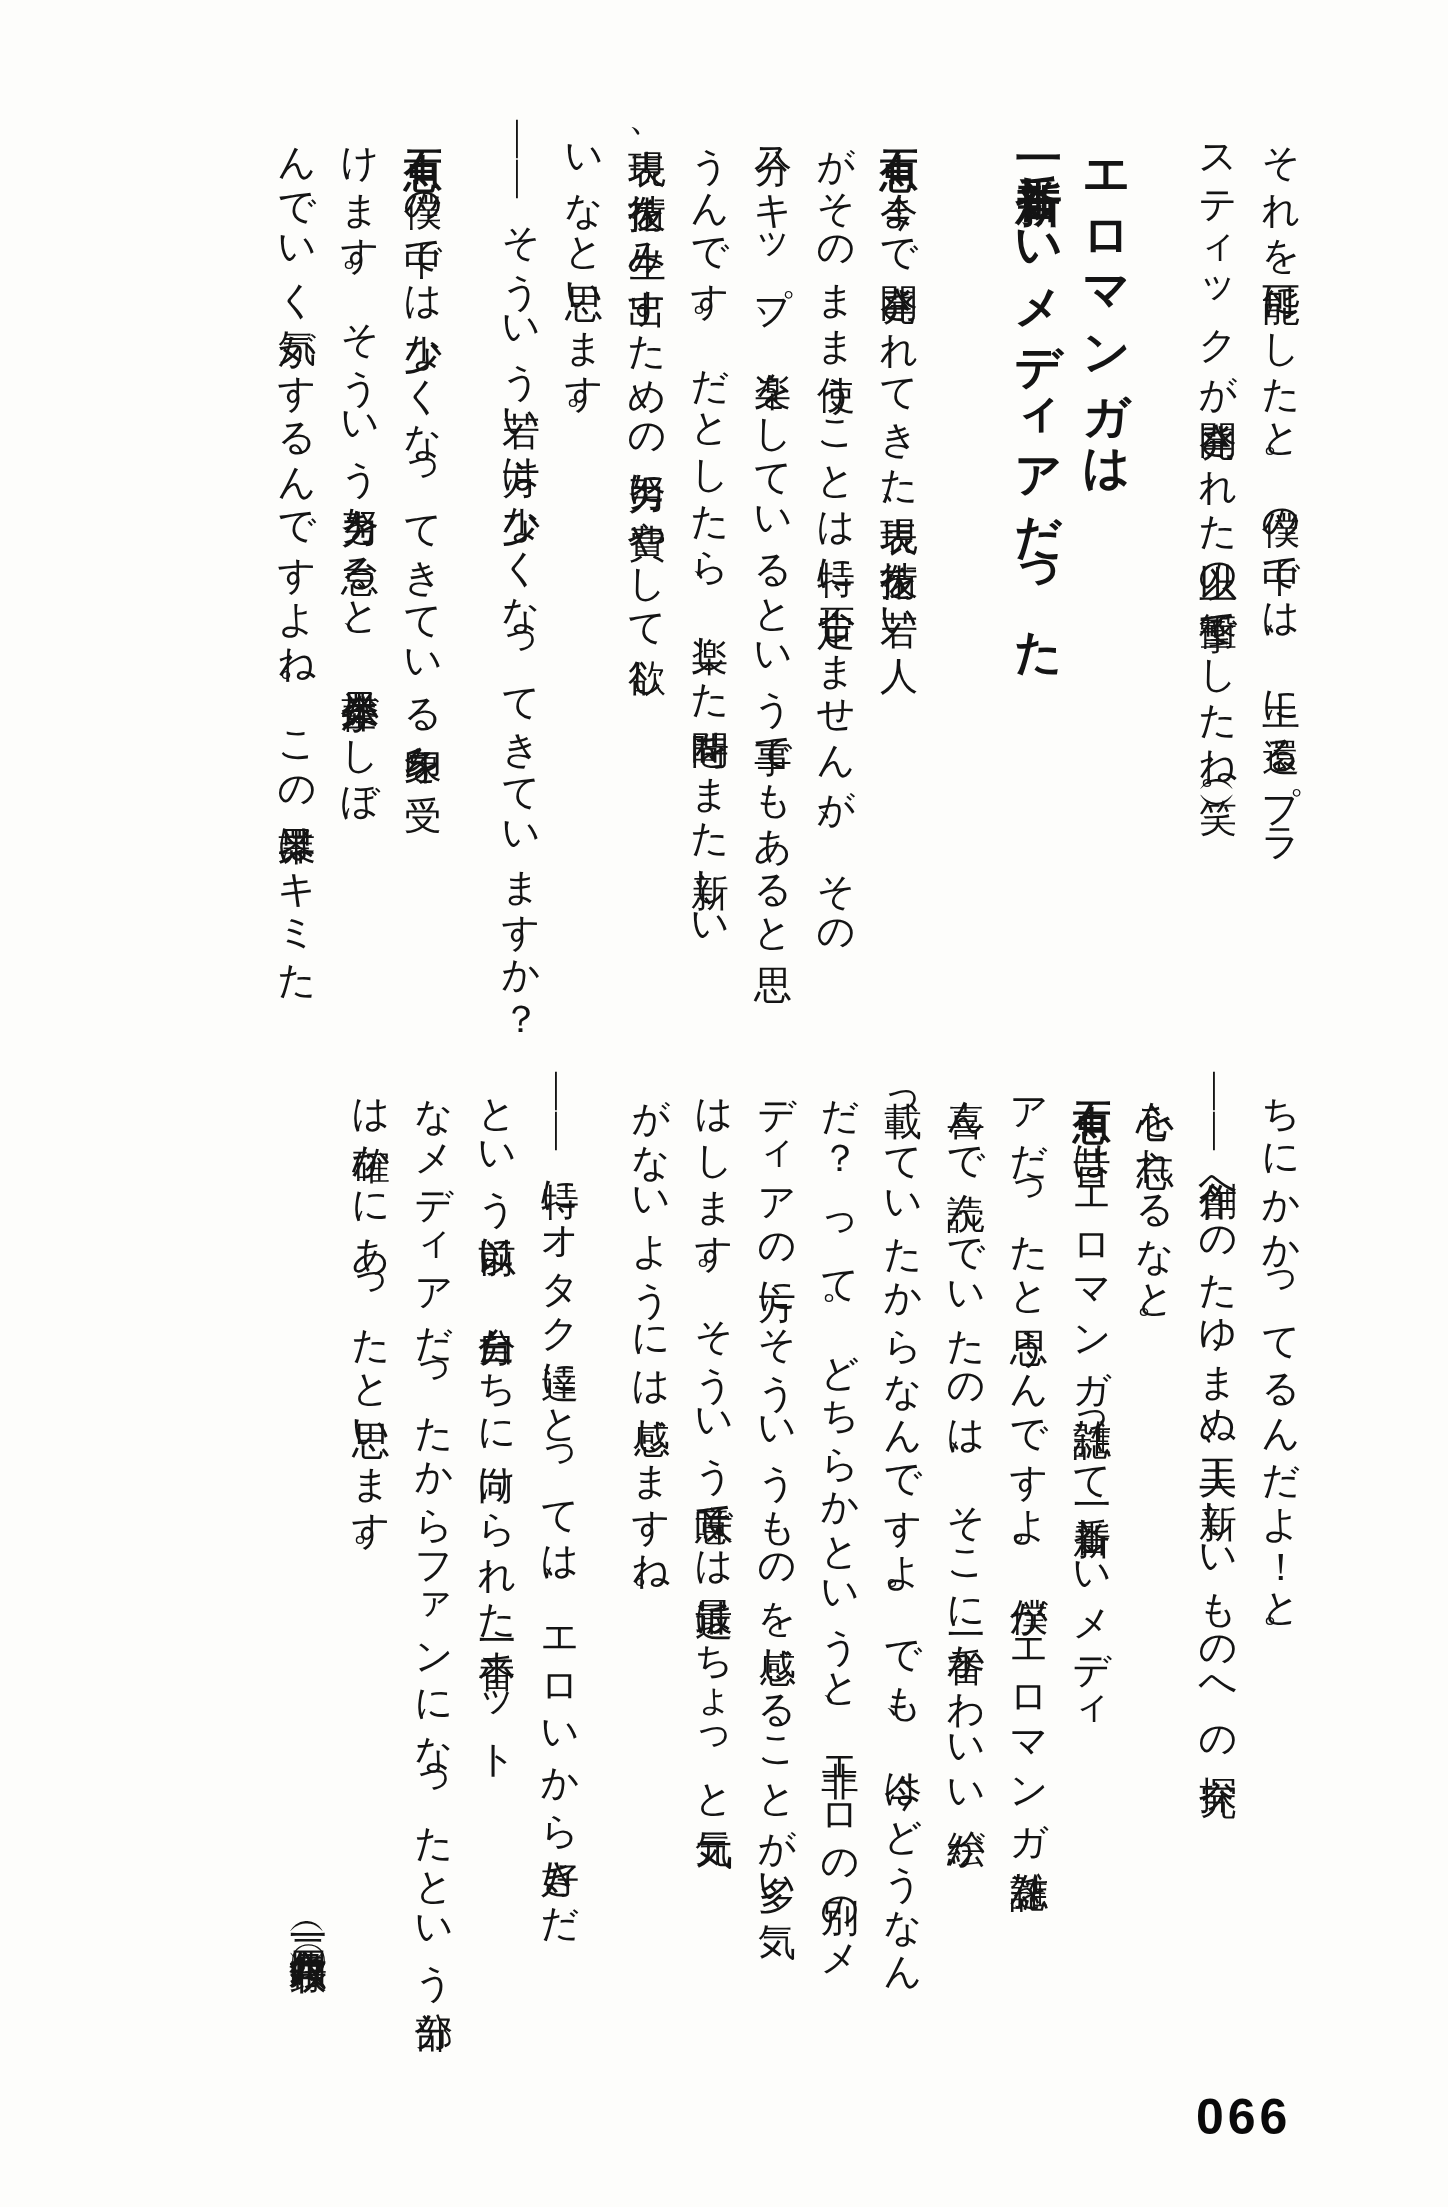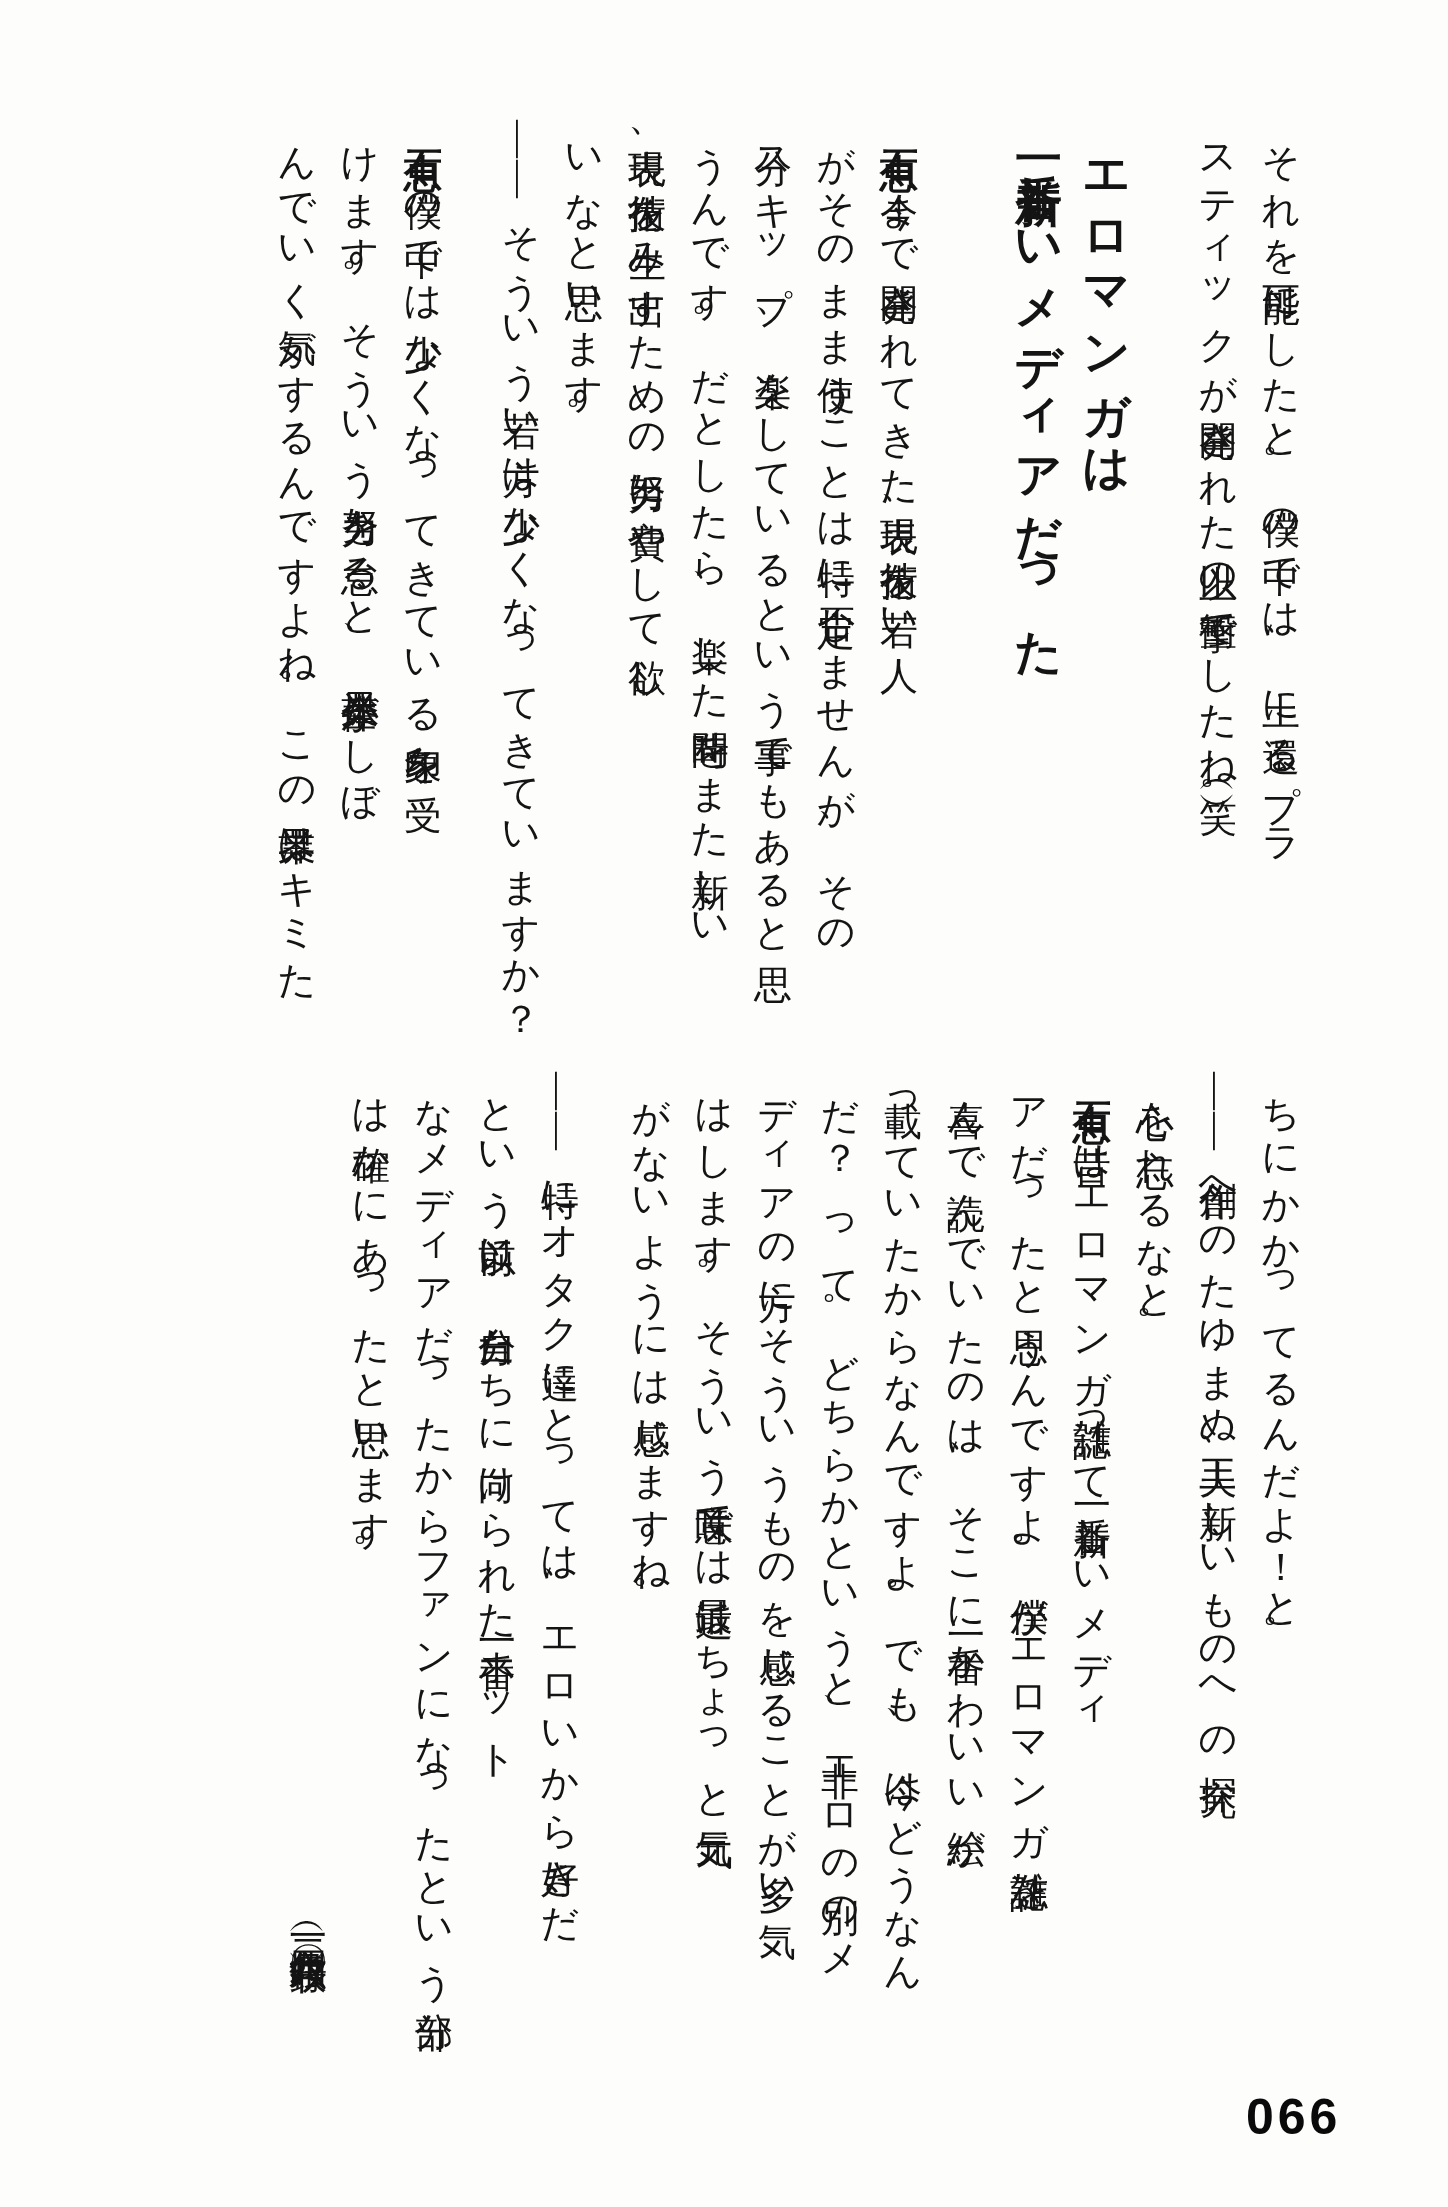--- a/index.html
+++ b/index.html
@@ -53,21 +53,21 @@
     font-family: "Liberation Sans", "DejaVu Sans", sans-serif;
   }
   .gap-left  { margin-left: 35px; }   
   .gap-right { margin-right: 28px; }  
   .date-col {
     align-self: flex-end;     
     height: auto;
   }
   .page-num {
     position: absolute;
-    left: 1246px;
+    left: 1196px;
     top: 2088px;
     font-family: "Liberation Sans", "DejaVu Sans", sans-serif;
     font-weight: 700;
     font-size: 50px;
     letter-spacing: 4px;
     color: #0a0a0a;
   }
 </style>
 </head>
 <body>

